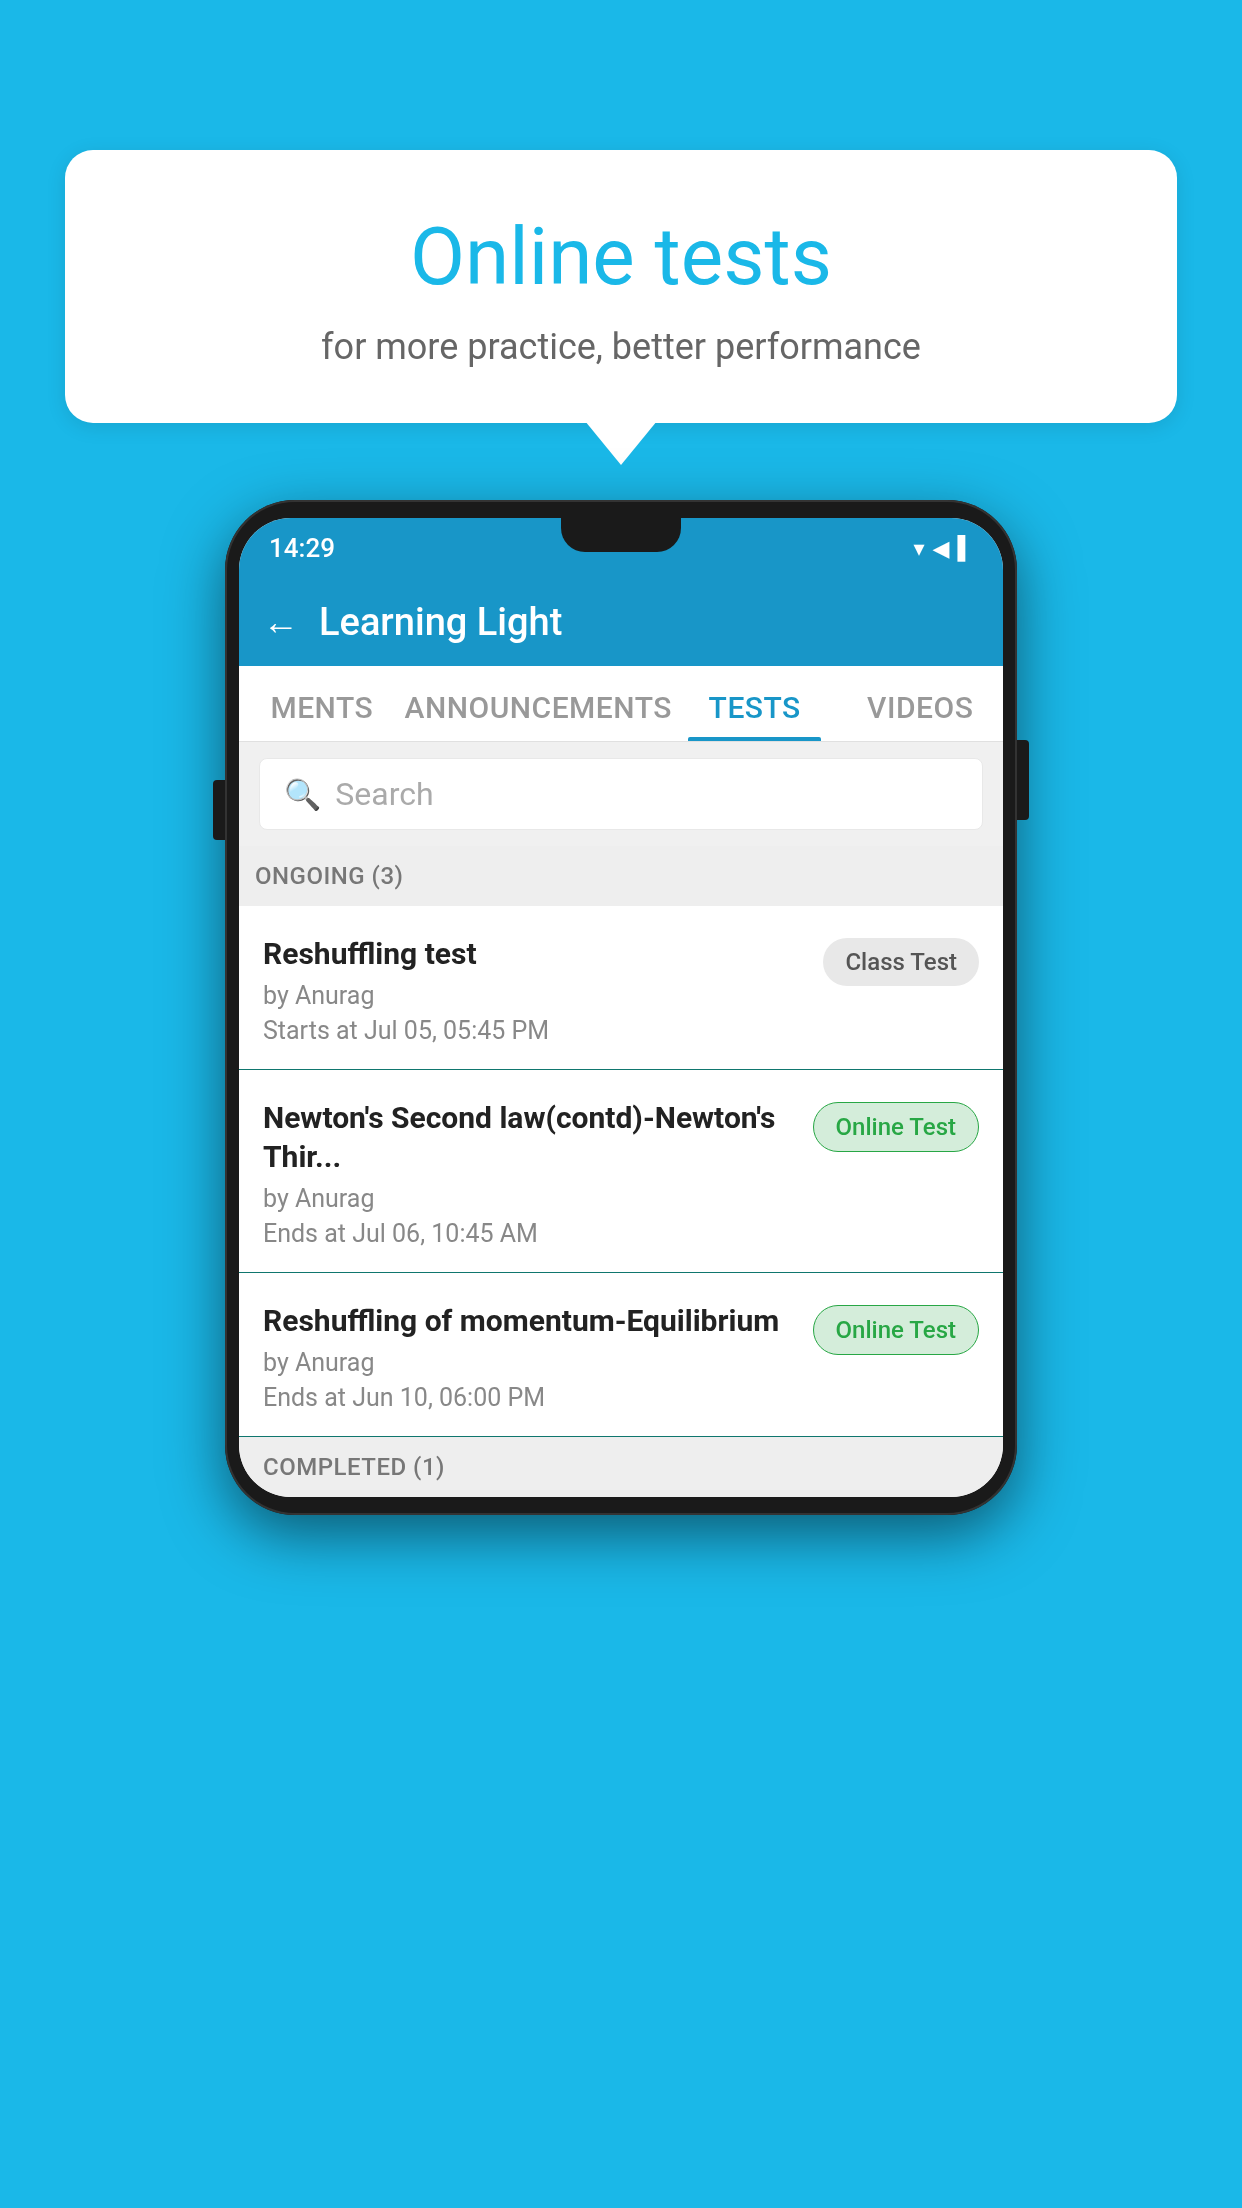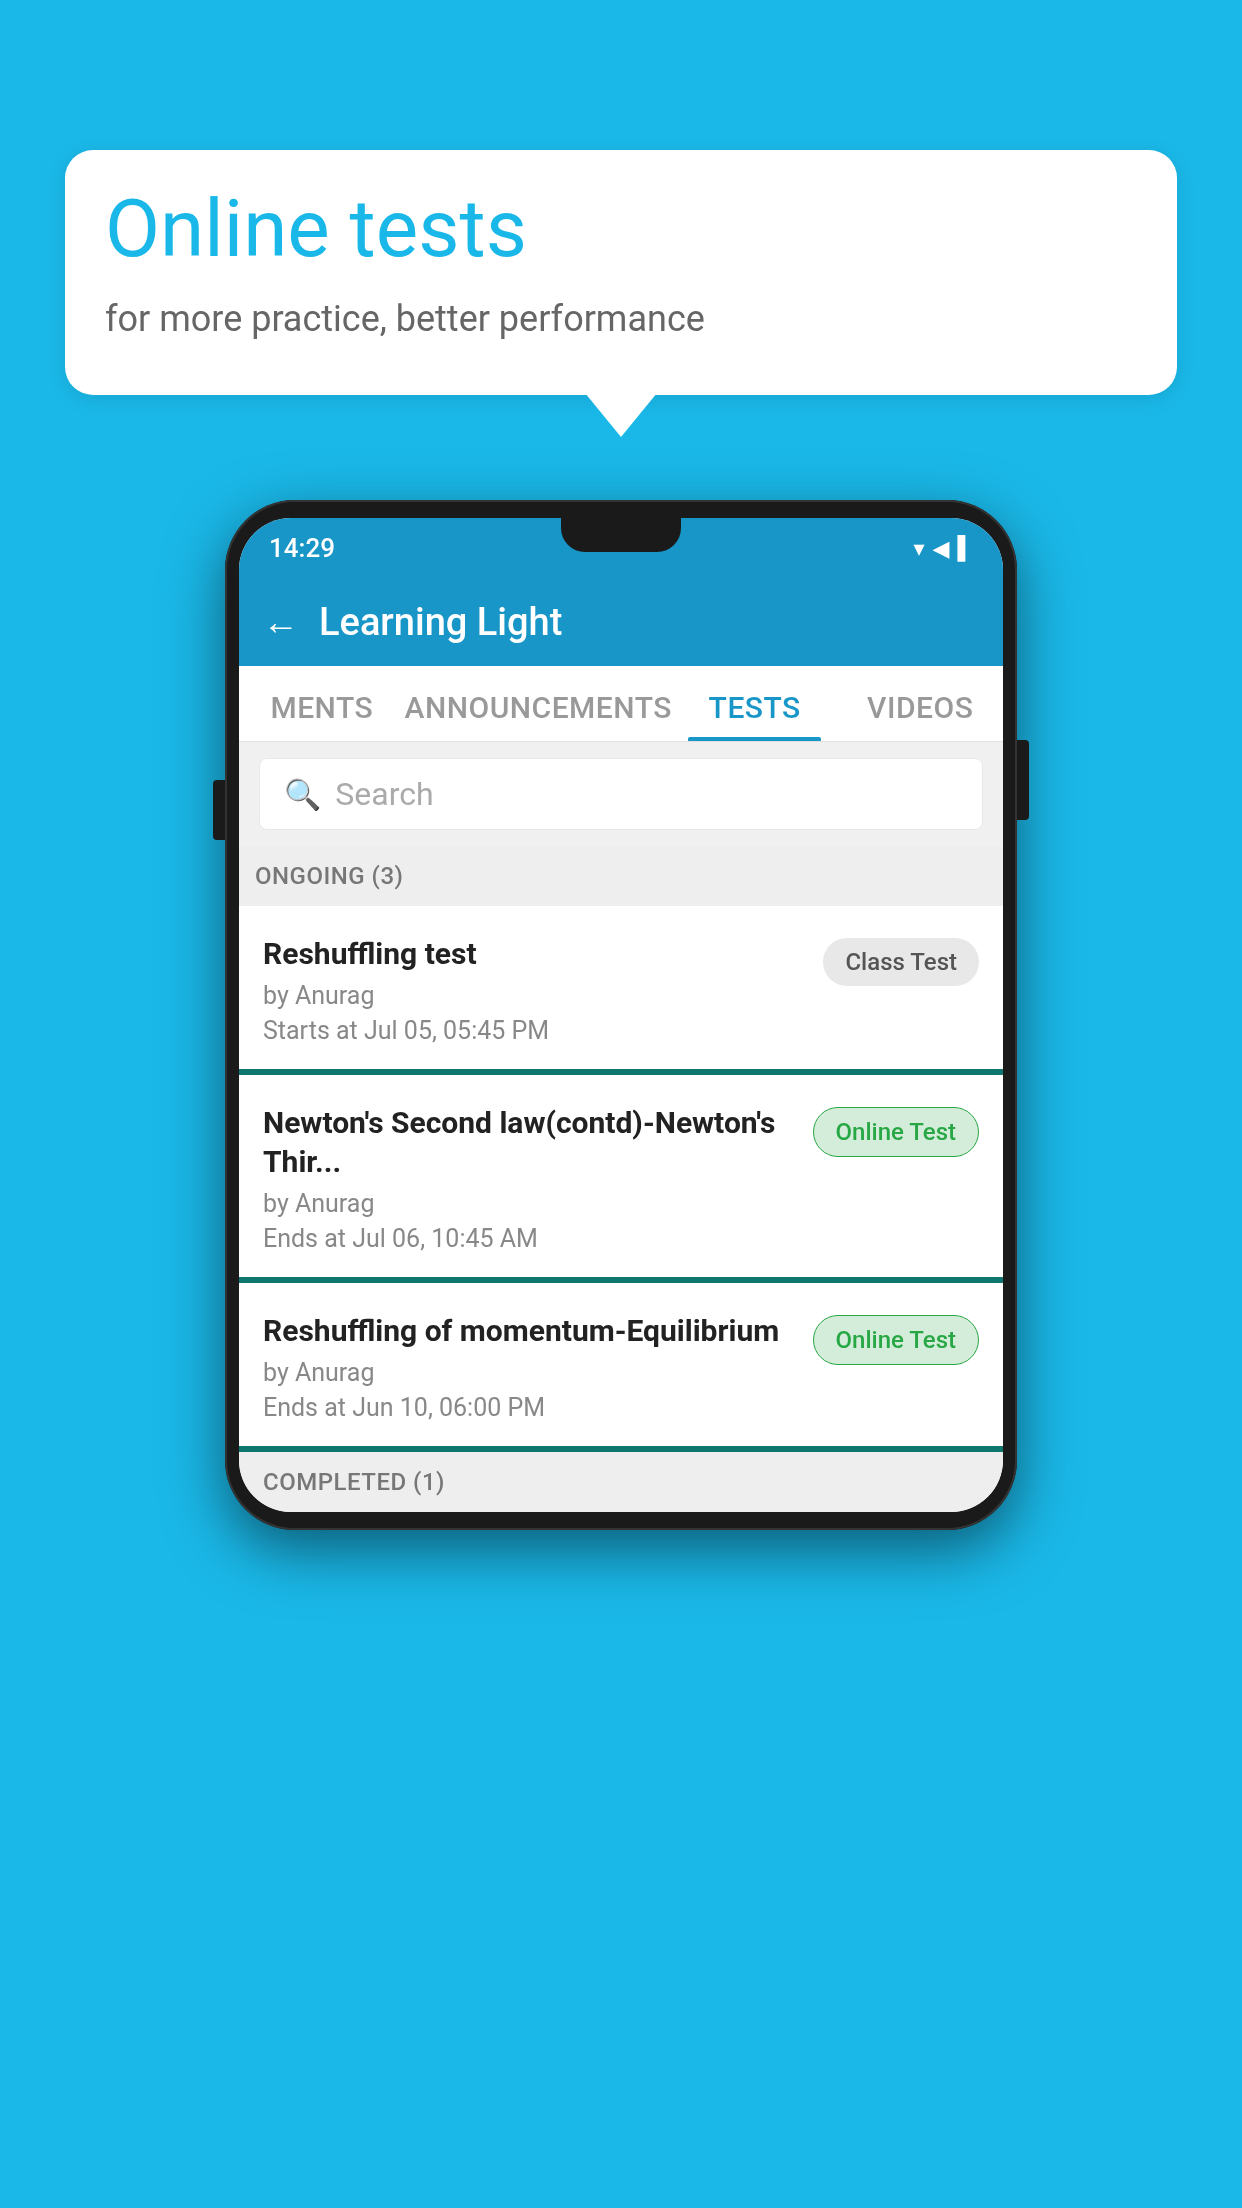--- a/index.html
+++ b/index.html
@@ -14,22 +14,22 @@
     }
 
     
     .speech-bubble {
       position: absolute;
       top: 150px;
       left: 65px;
       right: 65px;
       background: #fff;
       border-radius: 28px;
-      padding: 32px 40px 55px;
-      text-align: left;
+      padding: 60px 40px 55px;
+      text-align: center;
       box-shadow: 0 4px 20px rgba(0,0,0,0.1);
     }
 
     .speech-bubble::after {
       content: '';
       position: absolute;
       bottom: -42px;
       left: 50%;
       transform: translateX(-50%);
       width: 0;
@@ -236,21 +236,21 @@
       letter-spacing: 0.5px;
     }
 
     
     .test-list {
       background: #fff;
     }
 
     .test-item {
       padding: 28px 24px 24px;
-      border-bottom: 6px solid #0f766e;
+      border-bottom: 1px solid #0f766e;
       display: flex;
       justify-content: space-between;
       align-items: flex-start;
     }
 
     .test-info {
       flex: 1;
       padding-right: 20px;
     }
 

